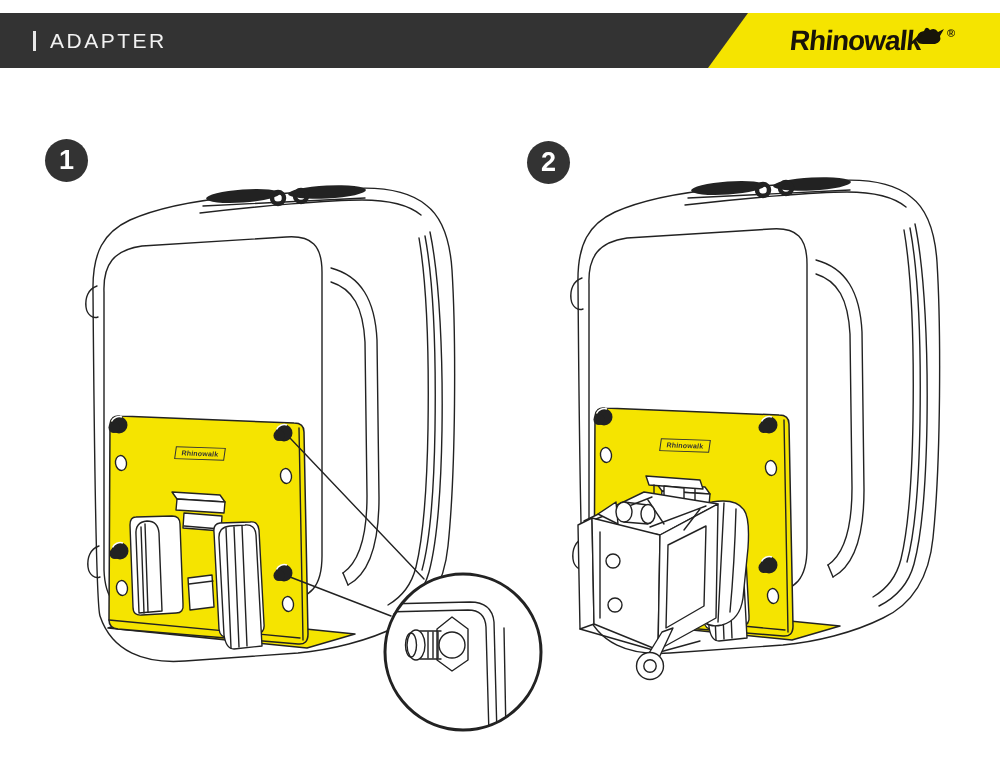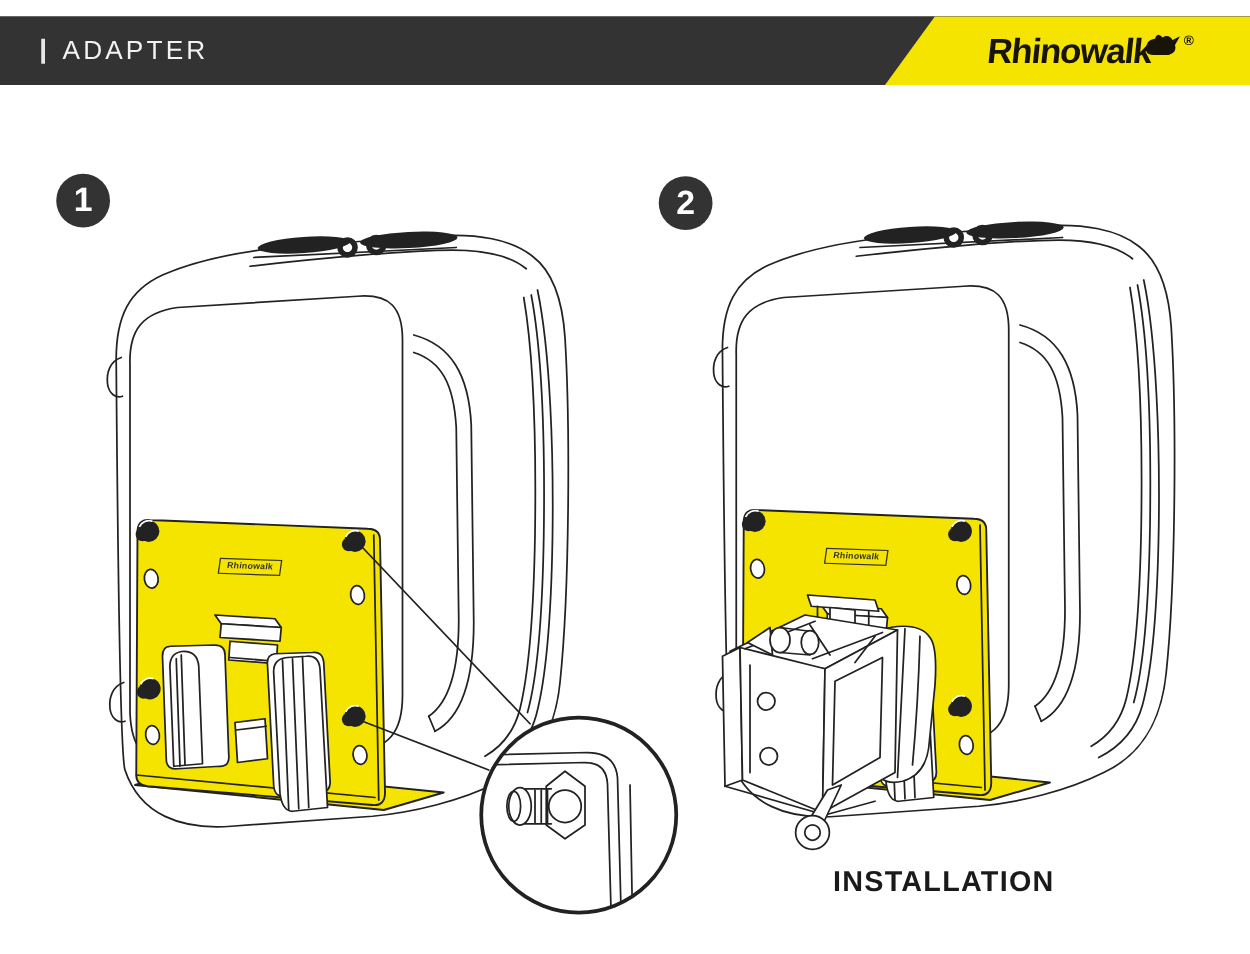--- a/index.html
+++ b/index.html
@@ -201,15 +201,14 @@
 
         <ellipse class="lnf" cx="416" cy="645" rx="9" ry="15" stroke-width="2"></ellipse>
         <ellipse class="ln" cx="411" cy="645" rx="5.5" ry="12" stroke-width="1.2"></ellipse>
       </g>
     </g>
   </svg>
 
   <div class="plate-logo p1">Rhinowalk</div>
   <div class="plate-logo p2">Rhinowalk</div>
 
-  <div class="caption installation">INSTALLATION</div>
 
 </div>
 
 </body></html>

